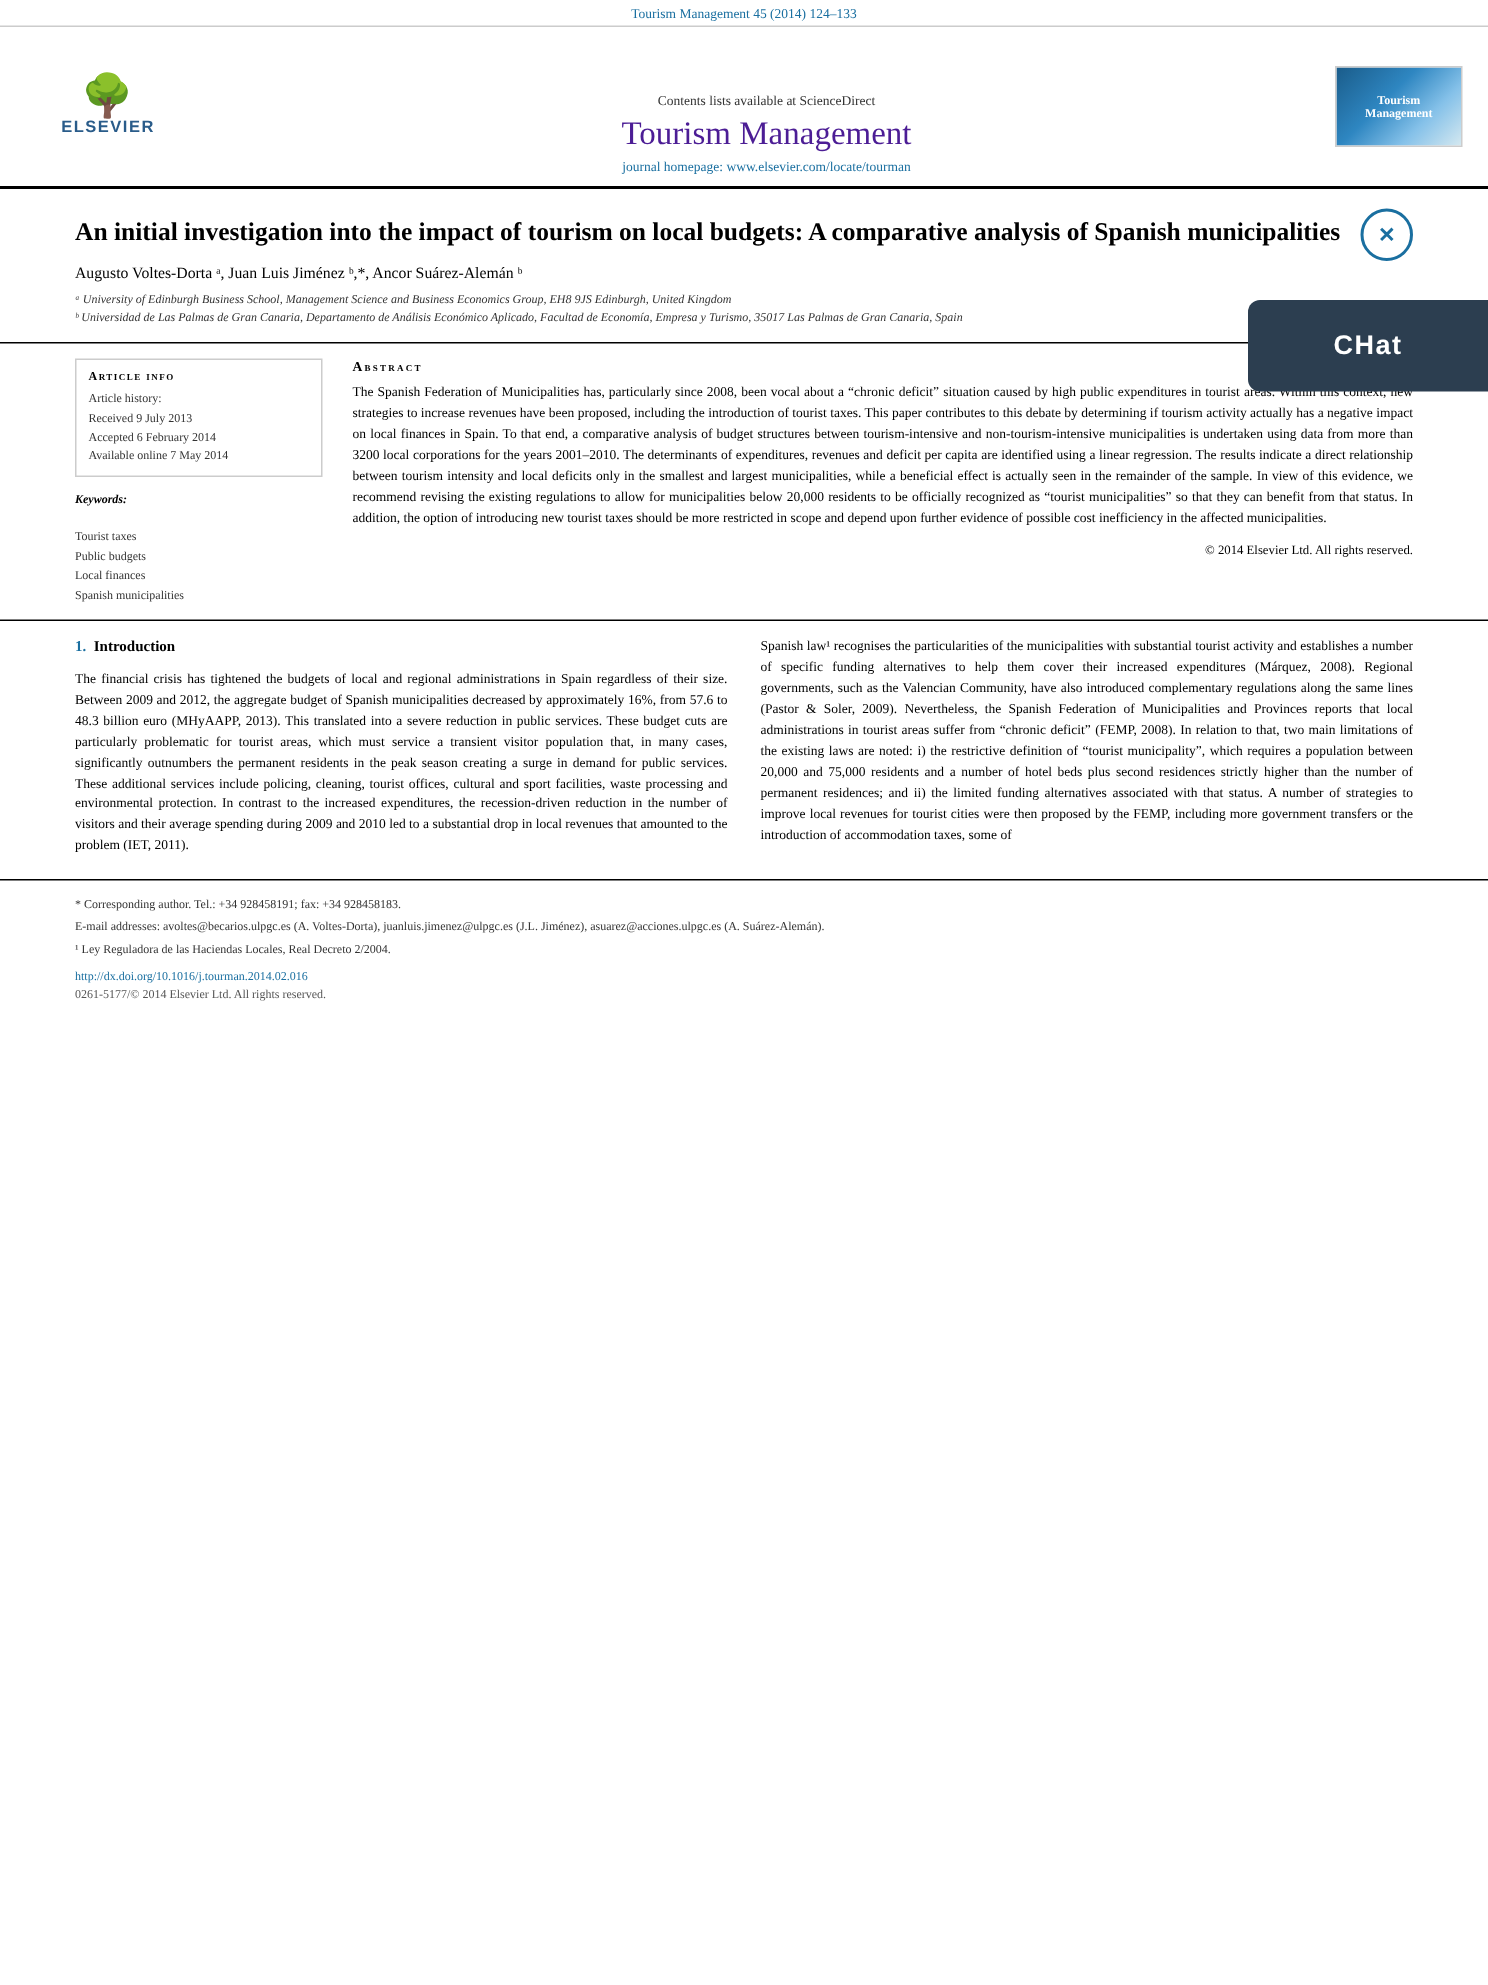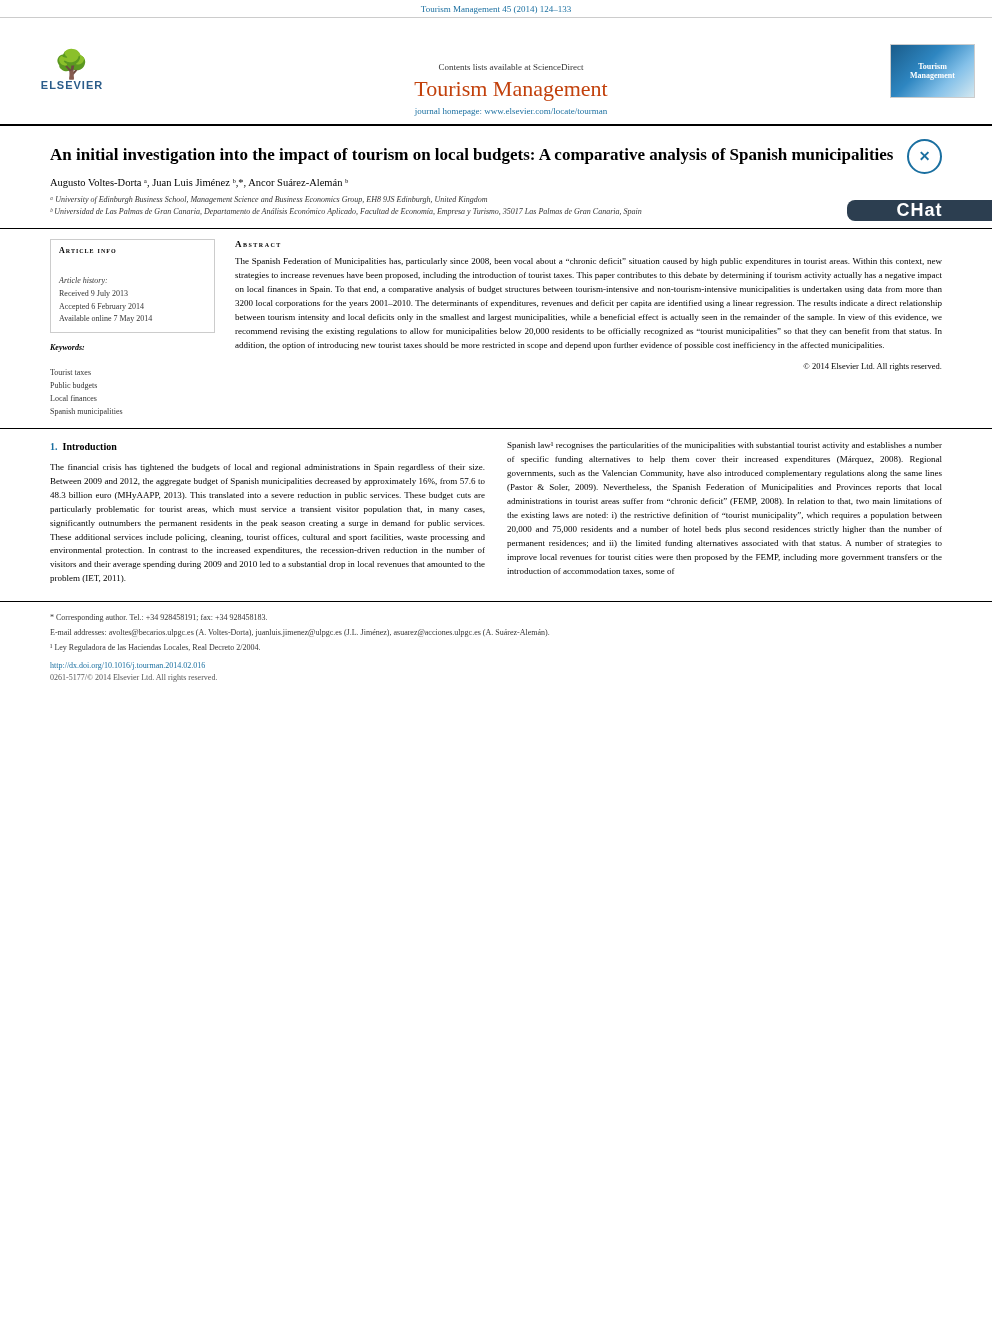--- a/index.html
+++ b/index.html
@@ -61,21 +61,21 @@
     }
     .science-direct-link {
       font-size: 9px;
       color: #333;
       margin-bottom: 3px;
       margin-top: 36px;
     }
     .journal-title-main {
       font-size: 22px;
       font-weight: normal;
-      color: #c2410c;
+      color: #4c1d95;
       margin: 4px 0;
       font-family: "Times New Roman", Times, serif;
     }
     .journal-homepage {
       font-size: 9px;
       color: #1a6fa0;
       margin-top: 3px;
     }
     .journal-header-right {
       width: 90px;
@@ -158,29 +158,28 @@
     .article-info-box {
       border: 1px solid #ccc;
       padding: 6px 8px;
       margin-bottom: 10px;
     }
     .article-info-title {
       font-size: 8px;
       font-variant: small-caps;
       letter-spacing: 1px;
       font-weight: bold;
-      margin-bottom: 20px;
+      margin-bottom: 5px;
     }
     .article-info-content {
       font-size: 8px;
       line-height: 1.6;
       color: #333;
     }
     .article-info-content .label {
-      font-style: italic;
     }
 
     .keywords-box {
       margin-top: 8px;
     }
     .keywords-title {
       font-size: 8px;
       font-style: italic;
       font-weight: bold;
       margin-bottom: 15px;
@@ -264,24 +263,24 @@
       font-size: 8px;
       color: #555;
       margin-top: 3px;
     }
 
     
     .chat-overlay {
       position: fixed;
       right: 0;
       top: 200px;
-      width: 145px;
+      width: 160px;
       background: #2c3e50;
       border-radius: 8px 0 0 8px;
-      padding: 0;
+      padding: 20px;
       color: #fff;
       font-family: Arial, sans-serif;
     }
     .chat-title {
       font-size: 18px;
       font-weight: bold;
       text-align: center;
       letter-spacing: 1px;
     }
   </style>

